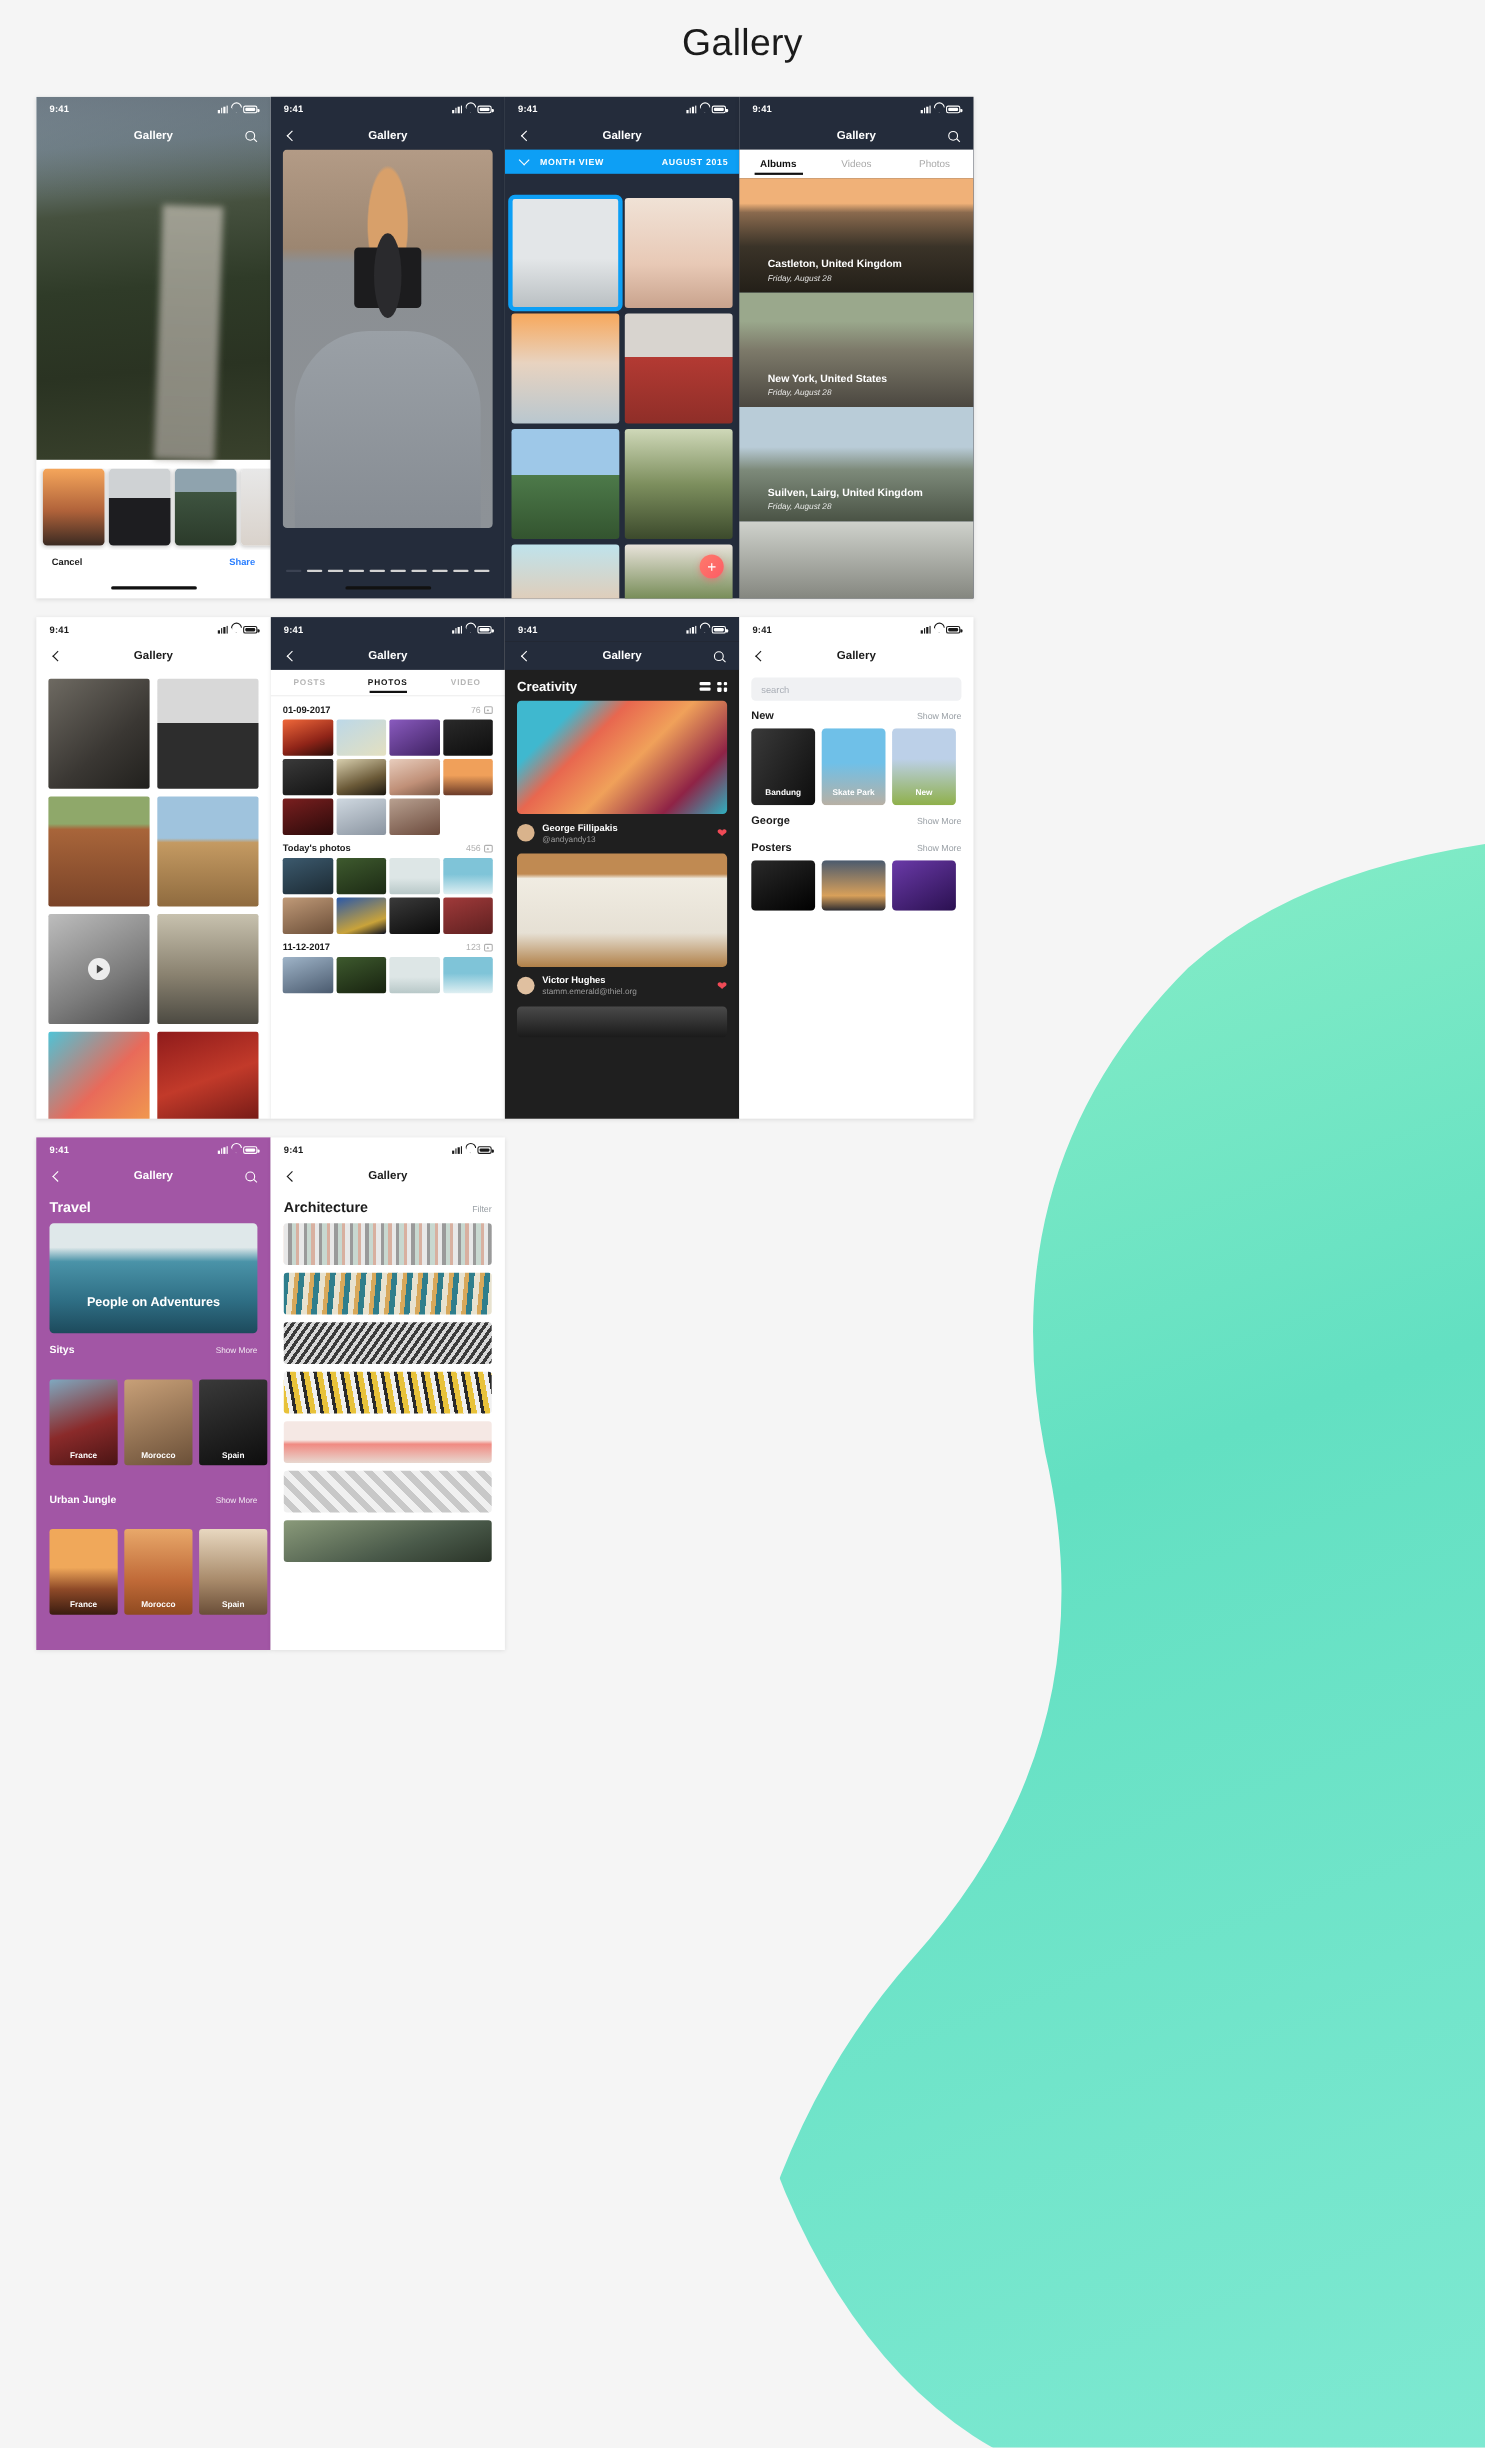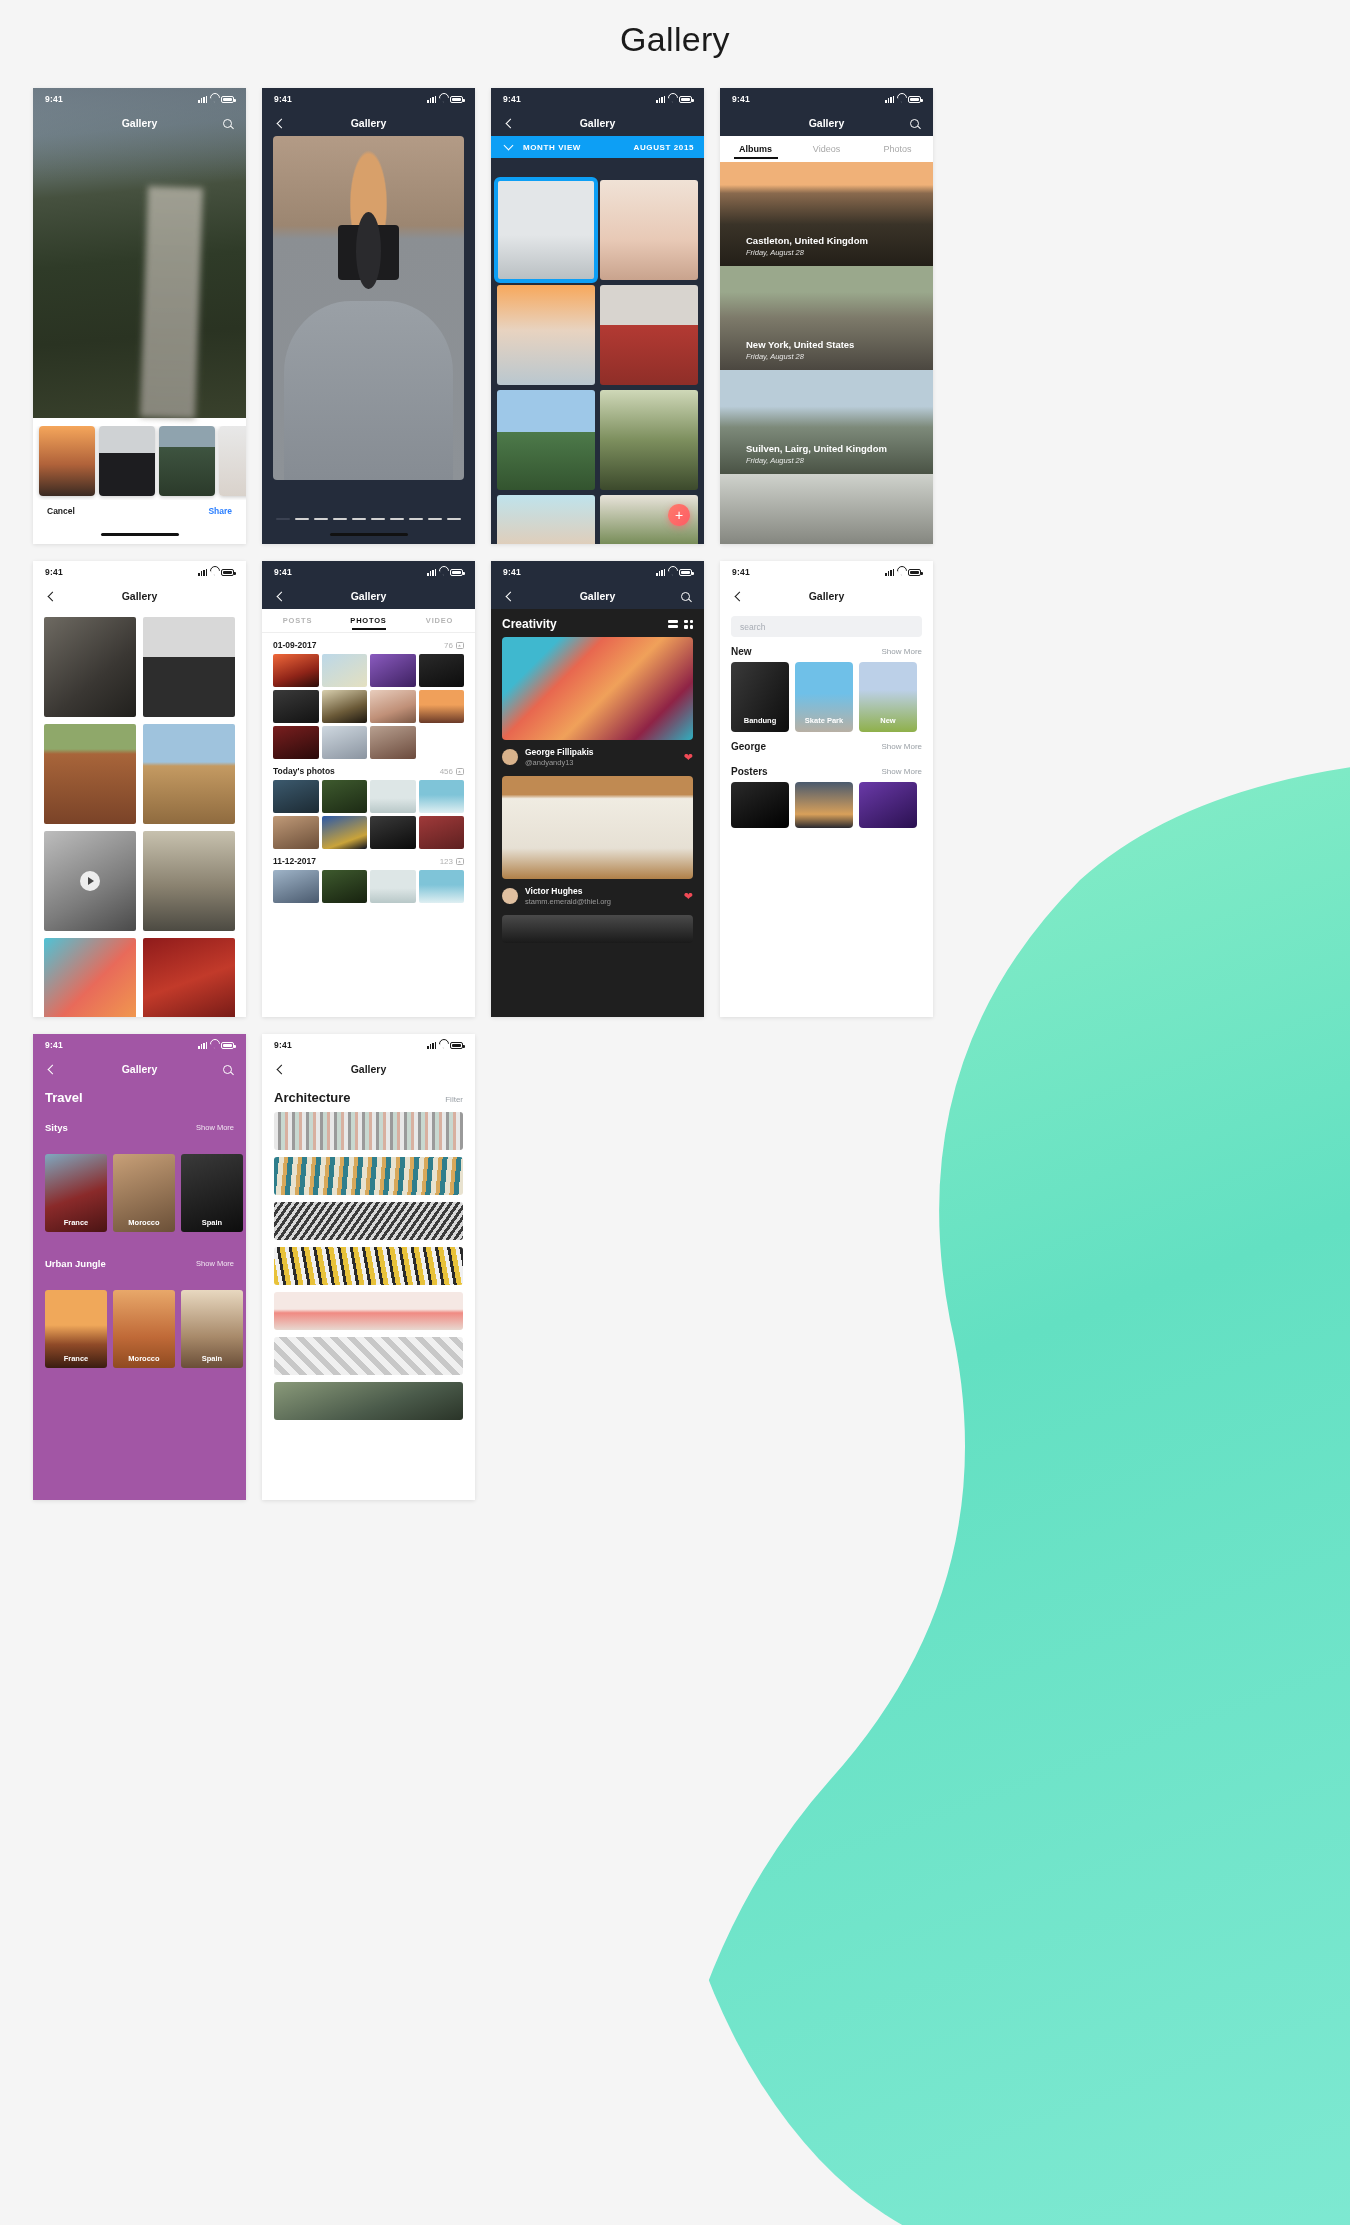--- a/index.html
+++ b/index.html
@@ -22,21 +22,21 @@
   }
 
   .page-title {
     position: absolute; top: 20px; left: 0; right: 0;
     text-align: center; font-size: 34px; font-weight: 400;
     color: #1b1b1b; letter-spacing: .3px; z-index: 5;
   }
 
   
   .board { position: relative; z-index: 3; padding: 88px 0 0 0; }
-  .row { display: flex; gap: 16px; padding-left: 33px; margin-bottom: 17px; }
+  .row { display: flex; padding-left: 33px; margin-bottom: 17px; }
 
   .phone {
     width: 213px; height: 456px;
     background: #ffffff; overflow: hidden; position: relative;
     box-shadow: 0 1px 4px rgba(0,0,0,.10);
     font-size: 9px; flex: 0 0 auto;
   }
   .phone.tall { height: 466px; }
 
   
@@ -673,20 +673,23 @@
         <span class="ico">
             <span class="chev-l"></span>
           </span>
         <span class="title">Gallery</span>
         <span class="spacer"></span>
         <span class="ico">
             <span class="mag"></span>
           </span>
       </div>
       <div class="ttl">Travel</div>
+      <div class="hero ph" style="background:linear-gradient(180deg,#dfe8ea 0 22%,#4a93a8 35%,#2f6f85 70%,#1d4a5c);">
+        <span class="cap">People on Adventures</span>
+      </div>
 
       <div class="sec">
         <span class="t">Sitys</span>
         <span class="m">Show More</span>
       </div>
       <div class="row2">
         <div class="card2 ph" style="background:linear-gradient(160deg,#7fa8c0,#8a2a2a 55%,#4a1414);">
           <span class="cap">France</span>
         </div>
         <div class="card2 ph" style="background:linear-gradient(160deg,#c8a078,#6b5038);">

